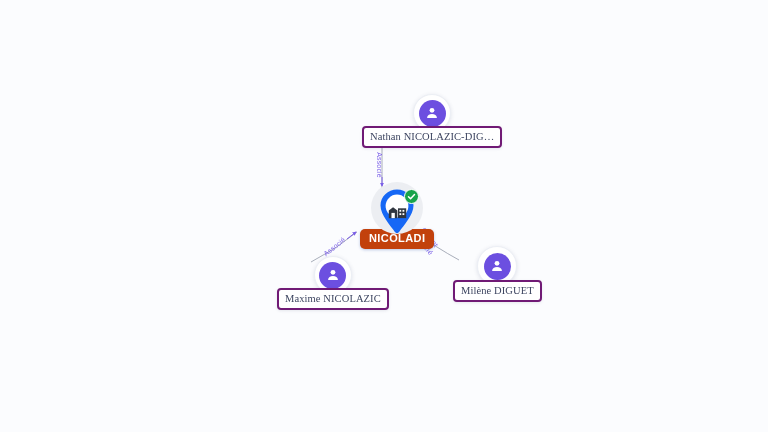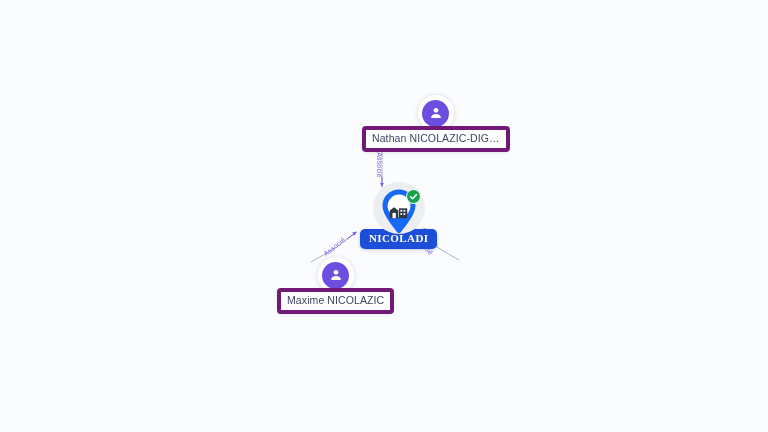--- a/index.html
+++ b/index.html
@@ -66,29 +66,30 @@
     display: flex;
     align-items: center;
     justify-content: center;
   }
   .avatar-disc svg { display: block; }
 
   
   .node-label {
     margin-top: -6px;
     background: #ffffff;
-    border: 4px solid #701a75;
+    border: 2px solid #701a75;
     border-radius: 4px;
     box-shadow: 0 1px 3px rgba(40,50,90,0.10);
     padding: 2px 6px 3px 6px;
     font-size: 10.5px;
     line-height: 13px;
     color: #3d4560;
     white-space: nowrap;
     letter-spacing: 0.1px;
+    font-family: Liberation Serif, serif;
   }
 
   
   #company-node {
     position: absolute;
     display: flex;
     flex-direction: column;
     align-items: center;
     cursor: pointer;
   }
@@ -131,31 +132,30 @@
     height: 15px;
     border-radius: 50%;
     background: #17a34a;
     border: 1.6px solid #ffffff;
     display: flex;
     align-items: center;
     justify-content: center;
   }
   .company-chip {
     margin-top: -9px;
-    background: #1d4ed8;
+    background: #c2410c;
     color: #ffffff;
     border-radius: 5px;
     padding: 3px 9px 4px 9px;
     font-size: 11px;
     font-weight: bold;
     line-height: 13px;
     letter-spacing: 0.4px;
     white-space: nowrap;
     box-shadow: 0 1px 3px rgba(20,60,160,0.28);
-    font-family: Liberation Serif, serif;
   }
 
   
   .edge-label {
     position: absolute;
     font-size: 7px;
     line-height: 8.5px;
     color: #7b5fe8;
     white-space: nowrap;
     letter-spacing: 0.15px;
@@ -227,20 +227,31 @@
       <div class="avatar-disc">
         <svg width="16" height="16" viewBox="0 0 24 24" fill="#ffffff">
           <circle cx="12" cy="8" r="3.6"></circle>
           <path d="M4.6 19.4c0-4 3.4-6 7.4-6s7.4 2 7.4 6z"></path>
         </svg>
       </div>
     </div>
     <div class="node-label">Maxime NICOLAZIC</div>
   </div>
 
+  <div class="node" style="left:453px; top:246px;">
+    <div class="avatar-ring big">
+      <div class="avatar-disc">
+        <svg width="16" height="16" viewBox="0 0 24 24" fill="#ffffff">
+          <circle cx="12" cy="8" r="3.6"></circle>
+          <path d="M4.6 19.4c0-4 3.4-6 7.4-6s7.4 2 7.4 6z"></path>
+        </svg>
+      </div>
+    </div>
+    <div class="node-label">Milène DIGUET</div>
+  </div>
 
   <div id="company-node" style="left:360px; top:188px;">
 
     <div class="pin-halo"></div>
 
     <div class="pin-wrap">
       <svg class="pin-shape" width="44" height="50" viewBox="0 0 44 50" xmlns="http://www.w3.org/2000/svg">
         <path d="M22 1.5c-9.1 0-16.5 7.2-16.5 16.1 0 9.3 9.9 20.1 14.4 26.4
                  1 1.5 3.2 1.5 4.2 0C28.6 37.7 38.5 26.9 38.5 17.6
                  38.5 8.7 31.1 1.5 22 1.5z" fill="#1668f5"></path>

